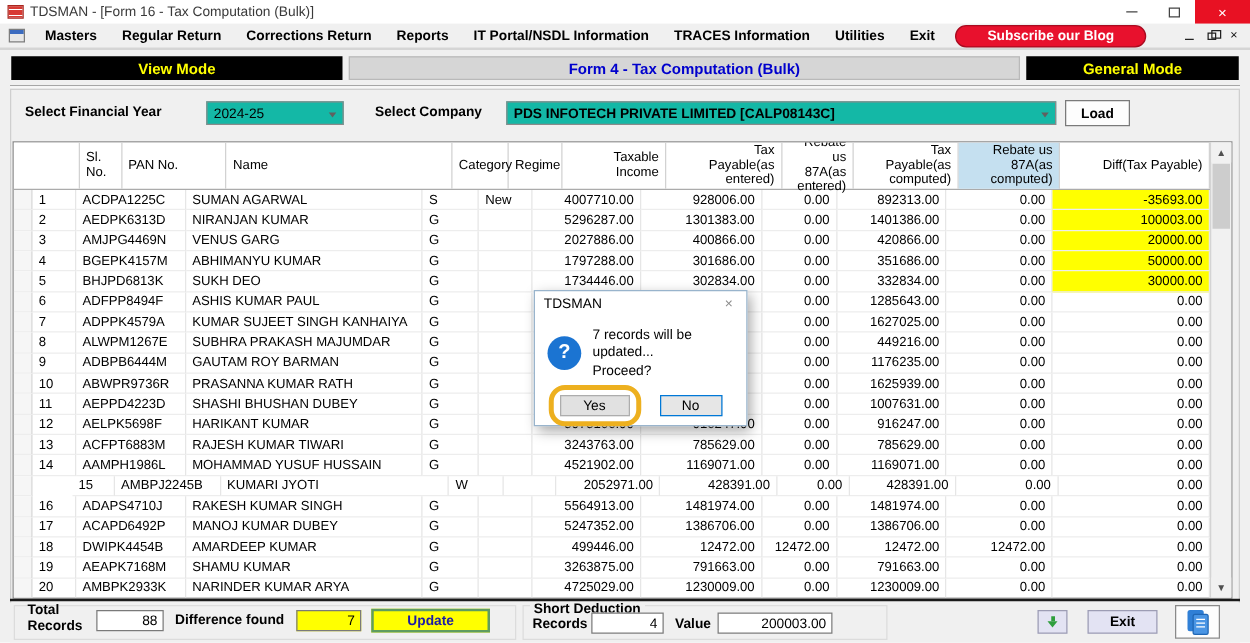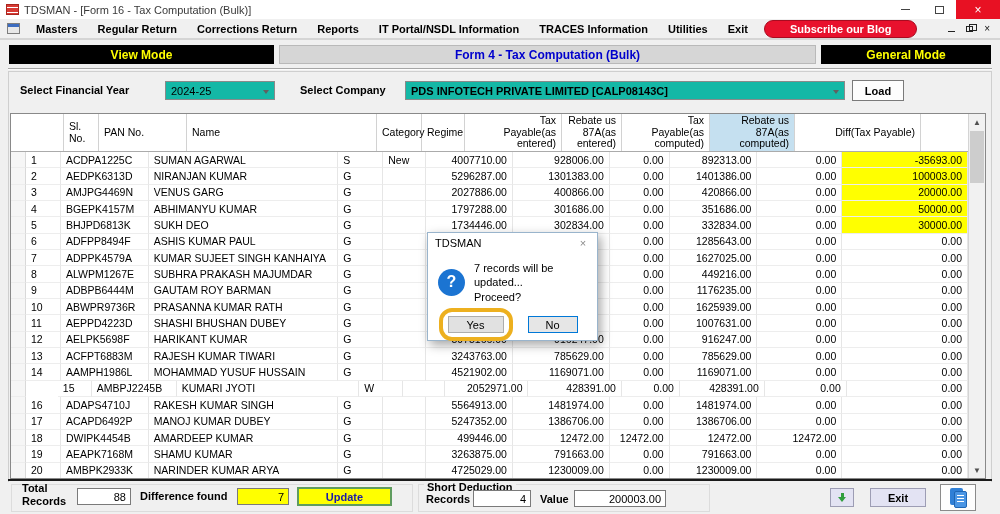--- a/index.html
+++ b/index.html
@@ -150,20 +150,22 @@
 
 <div class="grid">
   <div class="grid-cols">
     <div class="thead">
         <div class="th" style="width: 15px;"></div>
         <div class="th" style="width: 35px;">Sl. No.</div>
         <div class="th" style="width: 88px;">PAN No.</div>
         <div class="th" style="width: 190px;">Name</div>
         <div class="th" style="width: 45px;">Category</div>
         <div class="th" style="width: 43px;">Regime</div>
+        <div class="th num" style="width: 87px;">Taxable
+Income</div>
         <div class="th num" style="width: 97px;">Tax
 Payable(as
 entered)</div>
         <div class="th num" style="width: 60px;">Rebate us
 87A(as
 entered)</div>
         <div class="th num" style="width: 88px;">Tax
 Payable(as
 computed)</div>
         <div class="th num blue" style="width: 85px;">Rebate us

